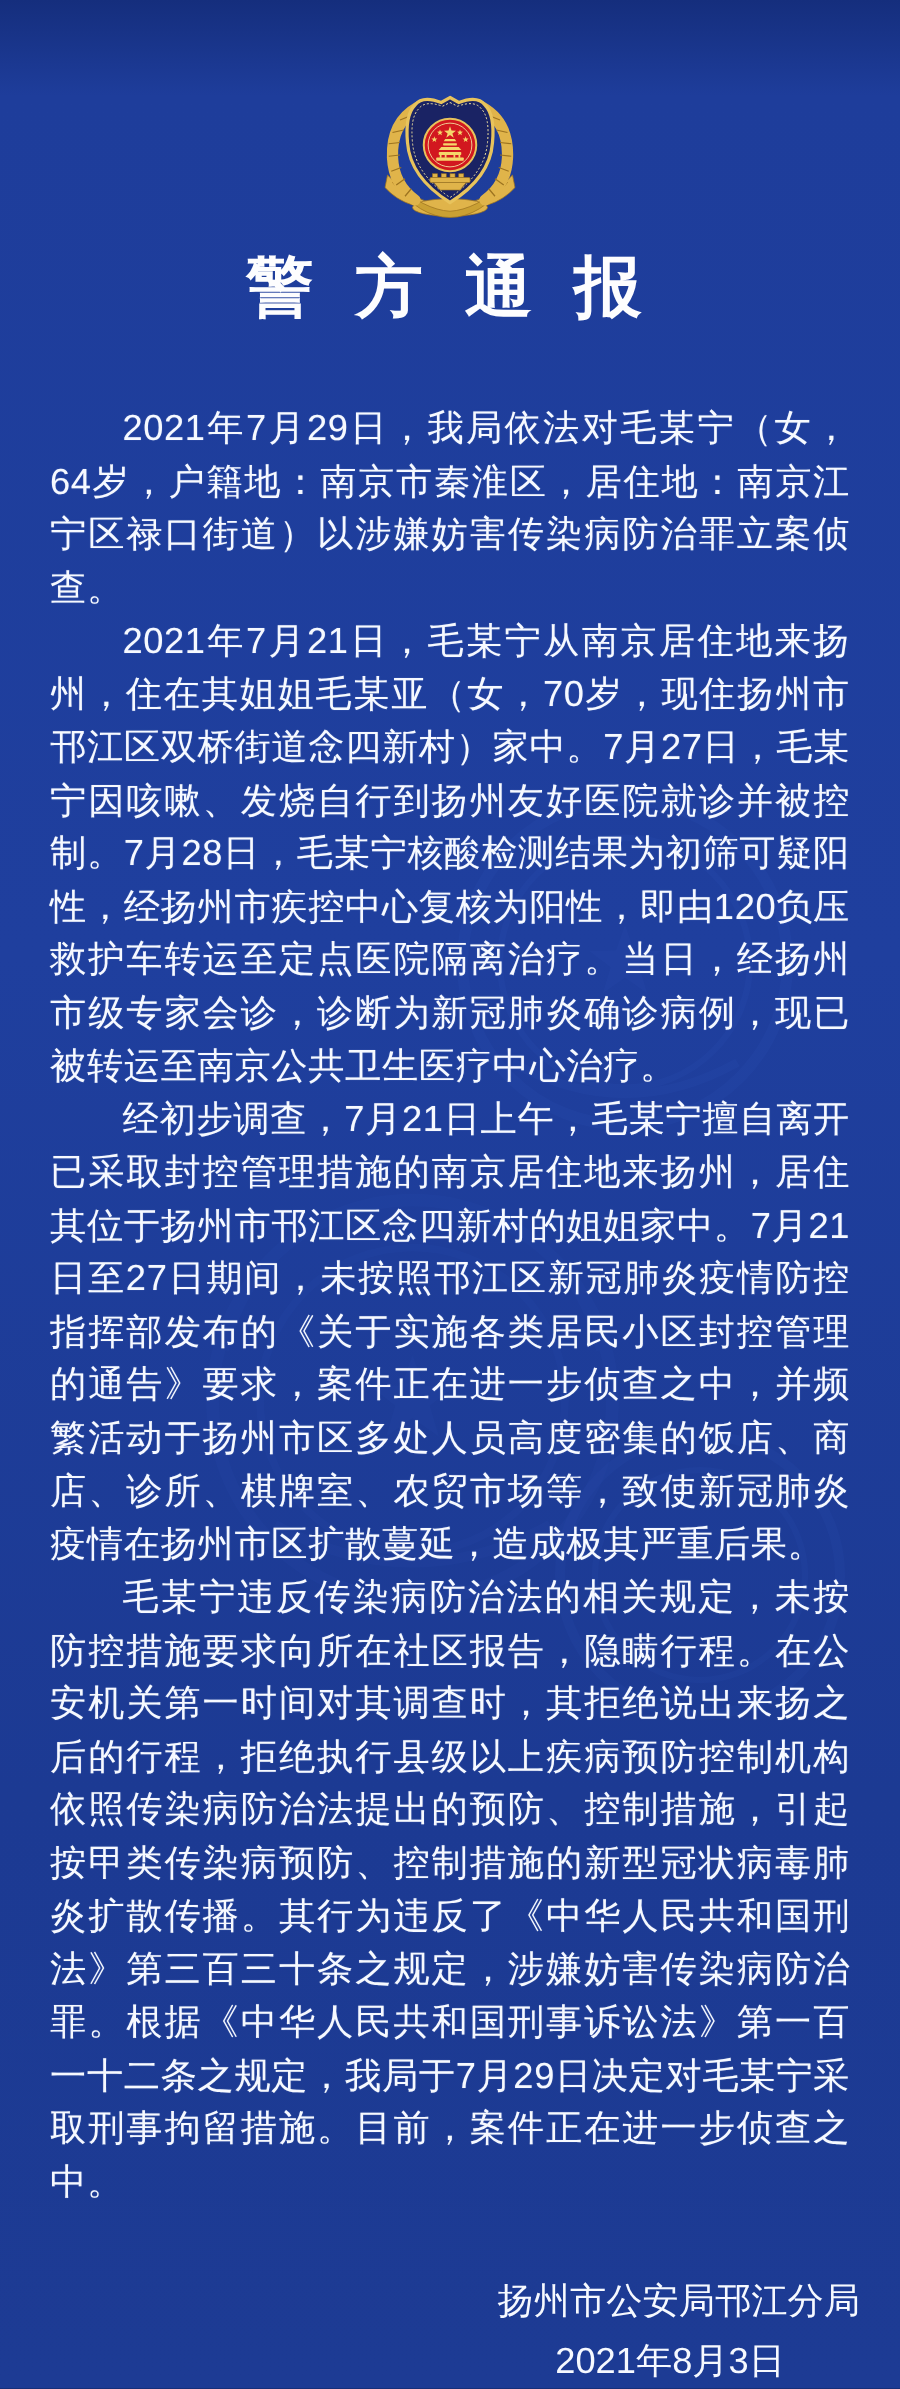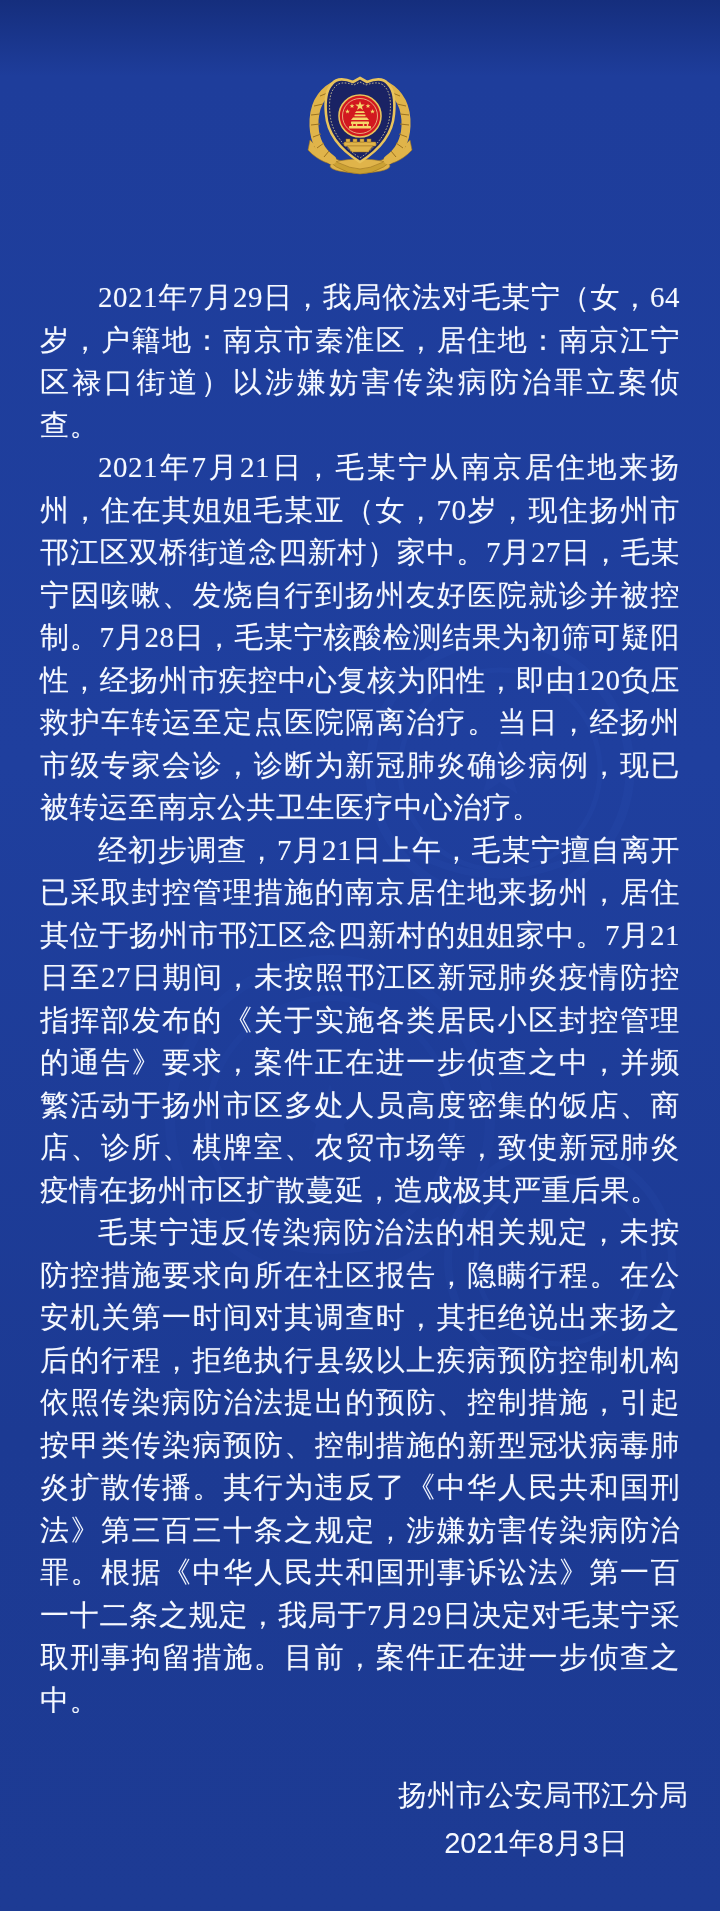--- a/index.html
+++ b/index.html
@@ -33,22 +33,21 @@
     text-align: center;
     font-family: "Liberation Serif", serif;
     font-weight: bold;
     font-size: 54px;
     line-height: 56px;
     letter-spacing: 10px;
     color: #fdfdfe;
   }
   .body {
     position: relative;
-    margin: 100px 40px 0 40px;
-    font-family: Liberation Serif, serif;
+    margin: 64px 40px 0 40px;
   }
   .body p {
     margin: 0;
     font-size: 29px;
     line-height: 42.5px;
     text-align: justify;
     text-justify: inter-ideograph;
     text-indent: 2em;
     letter-spacing: 0.5px;
     color: #f6f9ff;
@@ -150,20 +149,21 @@
         <rect x="-16" y="20" width="32" height="4" rx="0.8"></rect>
         <rect x="-14" y="17" width="4" height="3"></rect>
         <rect x="-7" y="17" width="4" height="3"></rect>
         <rect x="0" y="17" width="4" height="3"></rect>
         <rect x="7" y="17" width="4" height="3"></rect>
         <path d="M -13,24 L 13,24 L 8,30 L -8,30 Z"></path>
       </g>
     </svg>
   </div>
 
+  <h1 class="title">警 方 通 报</h1>
 
   <div class="body">
     <p>2021年7月29日，我局依法对毛某宁（女，64岁，户籍地：南京市秦淮区，居住地：南京江宁区禄口街道）以涉嫌妨害传染病防治罪立案侦查。</p>
     <p>2021年7月21日，毛某宁从南京居住地来扬州，住在其姐姐毛某亚（女，70岁，现住扬州市邗江区双桥街道念四新村）家中。7月27日，毛某宁因咳嗽、发烧自行到扬州友好医院就诊并被控制。7月28日，毛某宁核酸检测结果为初筛可疑阳性，经扬州市疾控中心复核为阳性，即由120负压救护车转运至定点医院隔离治疗。当日，经扬州市级专家会诊，诊断为新冠肺炎确诊病例，现已被转运至南京公共卫生医疗中心治疗。</p>
     <p>经初步调查，7月21日上午，毛某宁擅自离开已采取封控管理措施的南京居住地来扬州，居住其位于扬州市邗江区念四新村的姐姐家中。7月21日至27日期间，未按照邗江区新冠肺炎疫情防控指挥部发布的《关于实施各类居民小区封控管理的通告》要求，案件正在进一步侦查之中，并频繁活动于扬州市区多处人员高度密集的饭店、商店、诊所、棋牌室、农贸市场等，致使新冠肺炎疫情在扬州市区扩散蔓延，造成极其严重后果。</p>
     <p>毛某宁违反传染病防治法的相关规定，未按防控措施要求向所在社区报告，隐瞒行程。在公安机关第一时间对其调查时，其拒绝说出来扬之后的行程，拒绝执行县级以上疾病预防控制机构依照传染病防治法提出的预防、控制措施，引起按甲类传染病预防、控制措施的新型冠状病毒肺炎扩散传播。其行为违反了《中华人民共和国刑法》第三百三十条之规定，涉嫌妨害传染病防治罪。根据《中华人民共和国刑事诉讼法》第一百一十二条之规定，我局于7月29日决定对毛某宁采取刑事拘留措施。目前，案件正在进一步侦查之中。</p>
   </div>
 
   <div class="signature">
     <div class="sig-name">扬州市公安局邗江分局</div>

